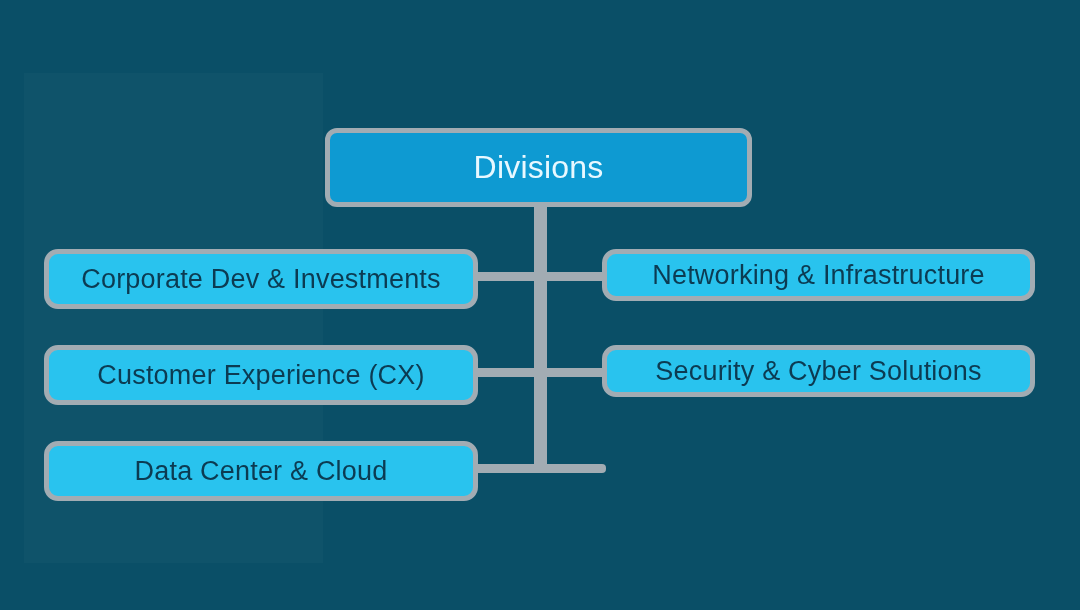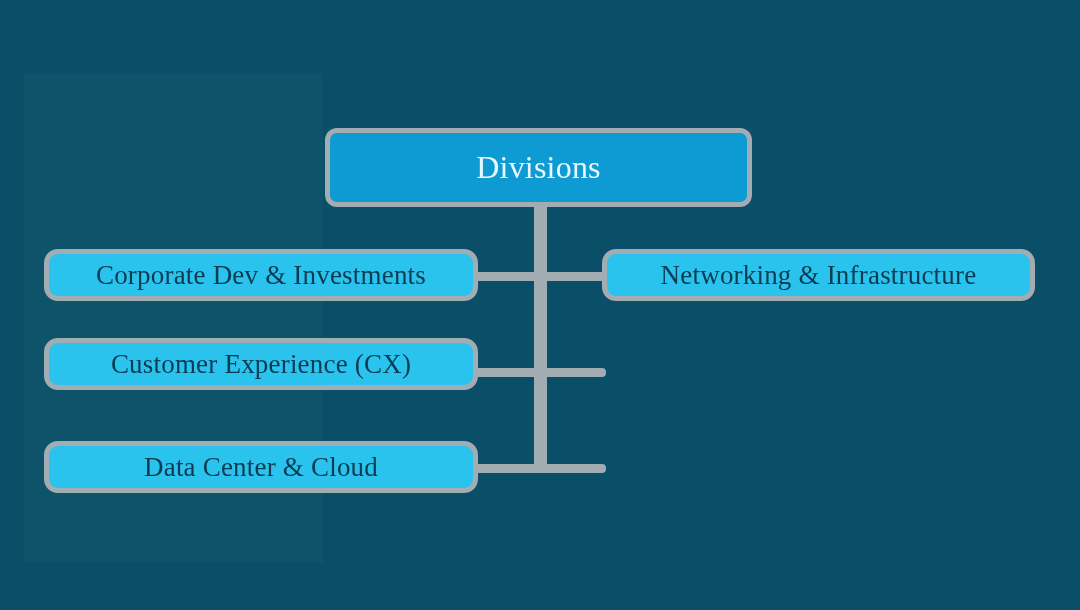--- a/index.html
+++ b/index.html
@@ -6,21 +6,21 @@
     margin: 0;
     padding: 0;
     background: #0a4f67;
   }
   .canvas {
     position: relative;
     width: 1080px;
     height: 610px;
     overflow: hidden;
     background: var(--background, #0a4f67);
-    font-family: Liberation Serif, serif;
+    font-family: Liberation Sans, sans-serif;
   }
   .bg-patch {
     position: absolute;
     left: 24px;
     top: 73px;
     width: 299px;
     height: 490px;
     background: rgba(255, 255, 255, 0.025);
   }
   .connector {
@@ -61,24 +61,24 @@
   .node.root {
     left: 325px;
     top: 128px;
     width: 427px;
     height: 79px;
     background: var(--root-fill, #0e9ad2);
     color: var(--root-text, #e8f8ff);
     font-size: 32px;
     border-radius: 12px;
   }
-  .node.left-col  { left: 44px;  width: 434px; height: 52px; }
+  .node.left-col  { left: 44px;  width: 434px; height: 60px; }
   .node.right-col { left: 602px; width: 433px; height: 52px; }
   .node.row-1 { top: 249px; }
-  .node.row-2 { top: 338px; text-align: center; }
+  .node.row-2 { top: 345px; text-align: center; }
   .node.row-3 { top: 441px; }
 </style>
 </head>
 <body>
 
 <div class="canvas">
 
   <div class="bg-patch"></div>
 
   <div class="connector trunk"></div>
@@ -86,14 +86,15 @@
   <div class="connector branch row-2"></div>
   <div class="connector branch row-3"></div>
 
   <div class="node root">Divisions</div>
 
   <div class="node left-col row-1">Corporate Dev &amp; Investments</div>
   <div class="node left-col row-2">Customer Experience (CX)</div>
   <div class="node left-col row-3">Data Center &amp; Cloud</div>
 
   <div class="node right-col row-1">Networking &amp; Infrastructure</div>
+  <div class="node right-col row-2">Security &amp; Cyber Solutions</div>
 
 </div>
 
 </body></html>

